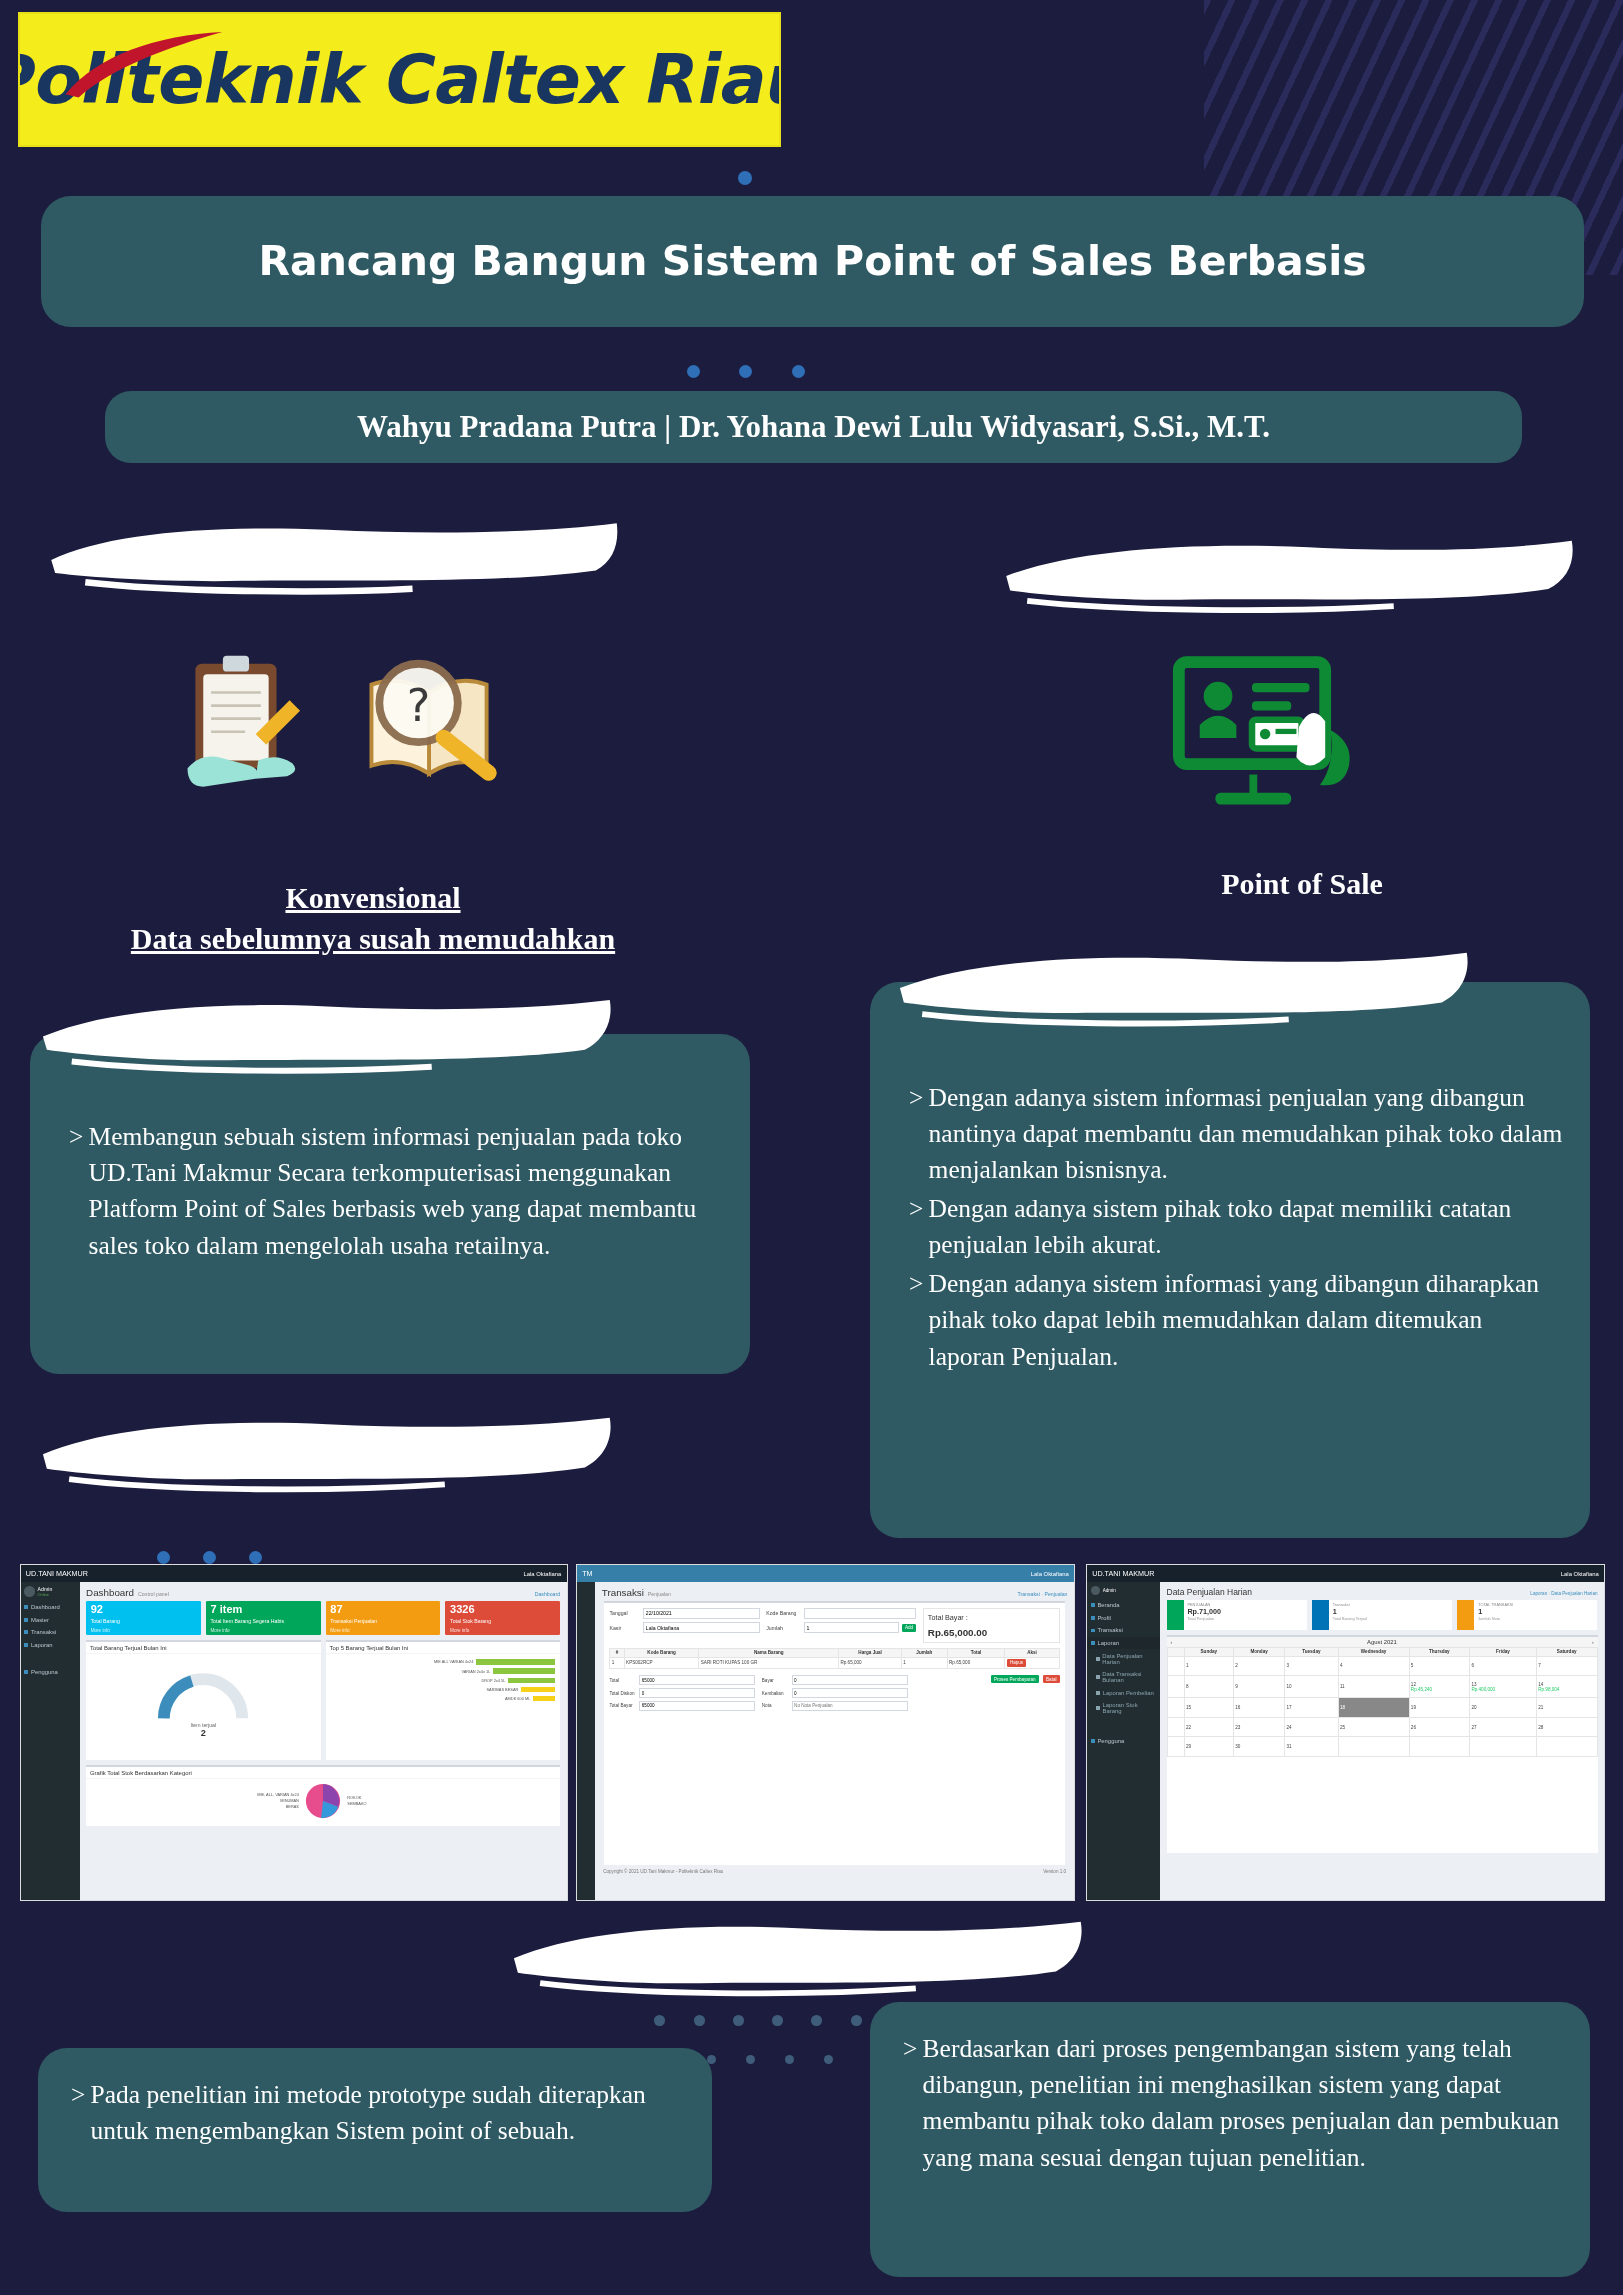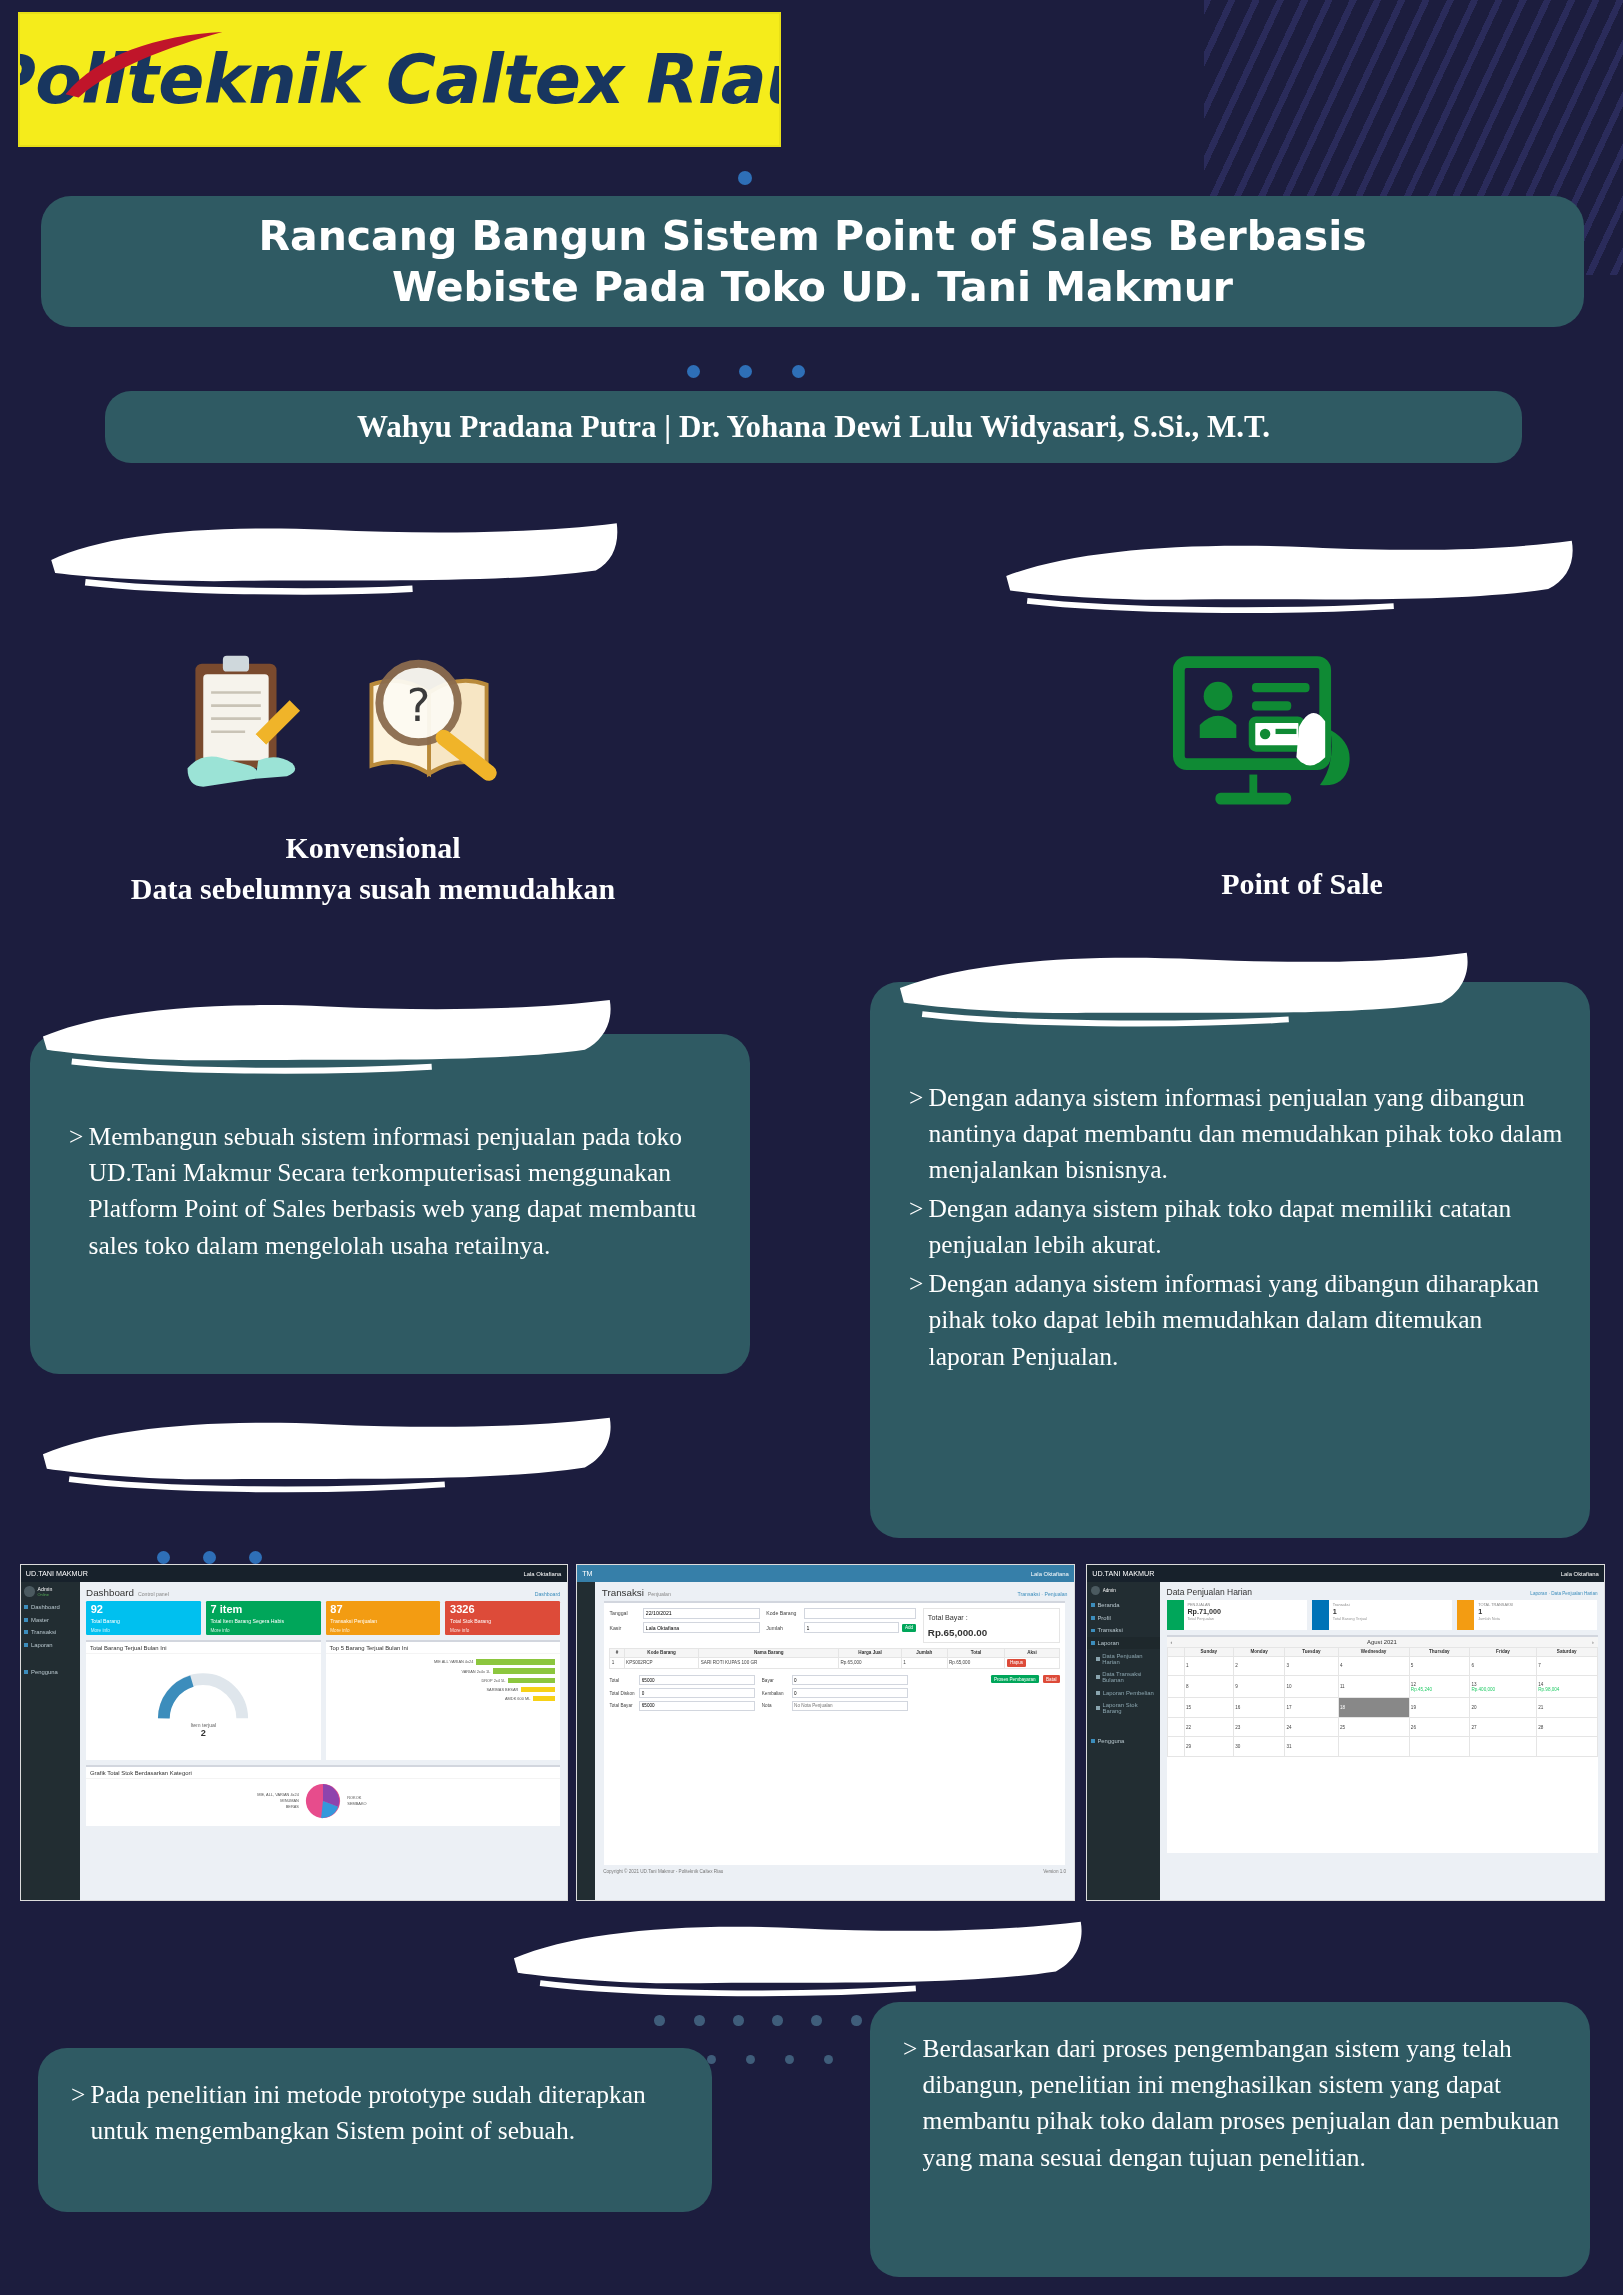--- a/index.html
+++ b/index.html
@@ -143,21 +143,20 @@
 <div class="logo-box">
   <svg class="logo-swoosh" viewBox="0 0 260 110">
     <path d="M10 95 C 60 35, 150 5, 250 0 C 170 22, 80 55, 30 100 Z" fill="#c0152a"></path>
   </svg>
   <div class="logo-text">Politeknik Caltex Riau</div>
 </div>
 
 <div class="title-panel">
   <div class="title-text">
     <div>Rancang Bangun Sistem Point of Sales Berbasis</div>
-    <div>Webiste Pada Toko UD. Tani Makmur</div>
   </div>
 </div>
 
 <div class="authors-panel">
   <div class="authors-text">Wahyu Pradana Putra | Dr. Yohana Dewi Lulu Widyasari, S.Si., M.T.</div>
 </div>
 
 <div class="brush" style="left:46px;top:510px;width:576px;height:92px;">
   <svg width="576" height="92" viewBox="0 0 880 140">
     <path d="M8 76 C 90 36, 250 22, 430 30 C 600 38, 760 34, 872 20 C 876 52, 866 78, 840 92 C 700 112, 480 106, 300 108 C 190 110, 80 104, 14 96 Z" fill="#ffffff"></path>
@@ -183,21 +182,21 @@
 </svg>
 
 <svg style="position:absolute;left:353px;top:648px;width:190px;height:157px;" viewBox="0 0 145 120">
   <path d="M58 34 q22 -14 44 -6 l0 62 q-22 -8 -44 6 Z" fill="#f7e6c4" stroke="#b98a3a" stroke-width="3"></path>
   <path d="M58 34 q-22 -14 -44 -6 l0 62 q22 -8 44 6 Z" fill="#fdf3dd" stroke="#b98a3a" stroke-width="3"></path>
   <circle cx="50" cy="42" r="30" fill="#fdfbf3" stroke="#8b6c4e" stroke-width="6" opacity=".95"></circle>
   <text x="50" y="56" font-size="34" text-anchor="middle" fill="#3b3b3b" font-family="DejaVu Sans, sans-serif">?</text>
   <rect x="68" y="60" width="56" height="12" rx="6" transform="rotate(38 68 60)" fill="#f0b429"></rect>
 </svg>
 
-<div class="caption" style="left:26px;top:828px;width:694px;font-size:30px;line-height:1.35;">
+<div class="caption" style="left:26px;top:878px;width:694px;font-size:30px;line-height:1.35;text-decoration:underline;">
   <div>Konvensional</div>
   <div>Data sebelumnya susah memudahkan</div>
 </div>
 
 <div class="brush" style="left:1001px;top:530px;width:576px;height:92px;">
   <svg width="576" height="92" viewBox="0 0 880 140">
     <path d="M8 70 C 110 30, 290 18, 470 26 C 640 34, 770 30, 872 16 C 878 50, 864 76, 836 90 C 690 112, 470 104, 290 106 C 180 108, 70 100, 14 92 Z" fill="#ffffff"></path>
     <path d="M40 108 C 180 124, 430 126, 600 116" stroke="#ffffff" stroke-width="9" fill="none"></path>
   </svg>
   <span>SOLUSI</span>

